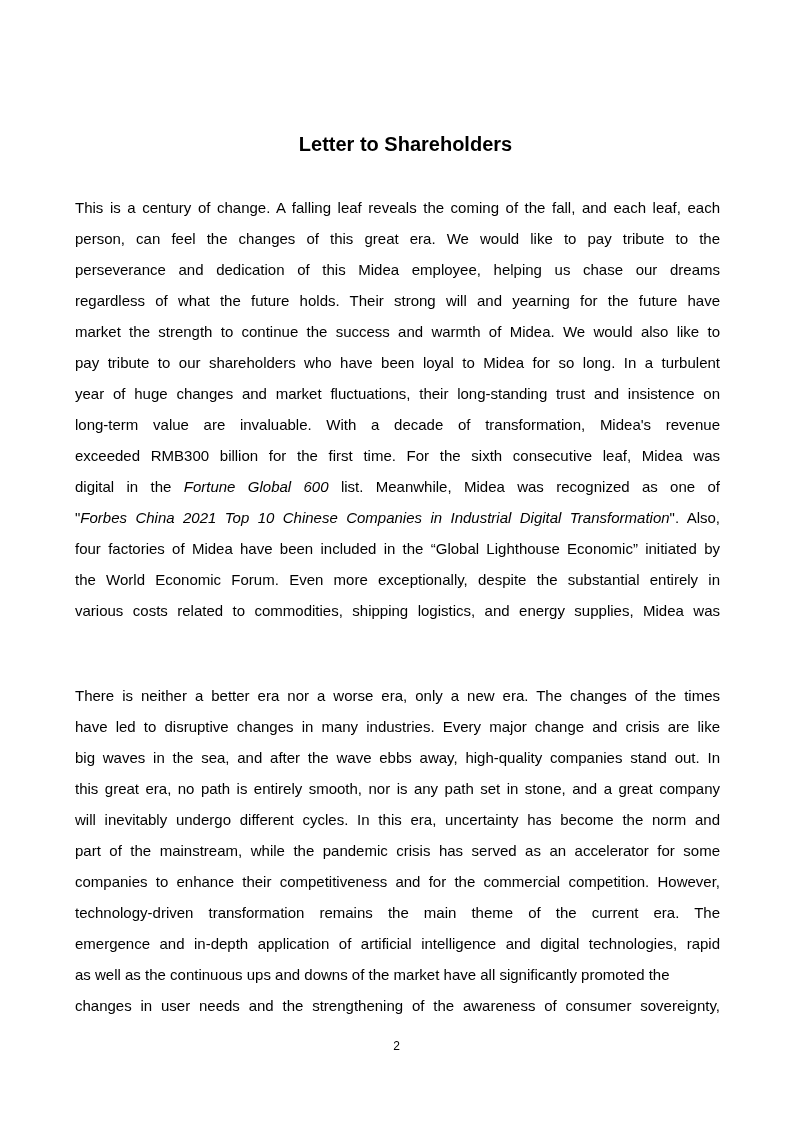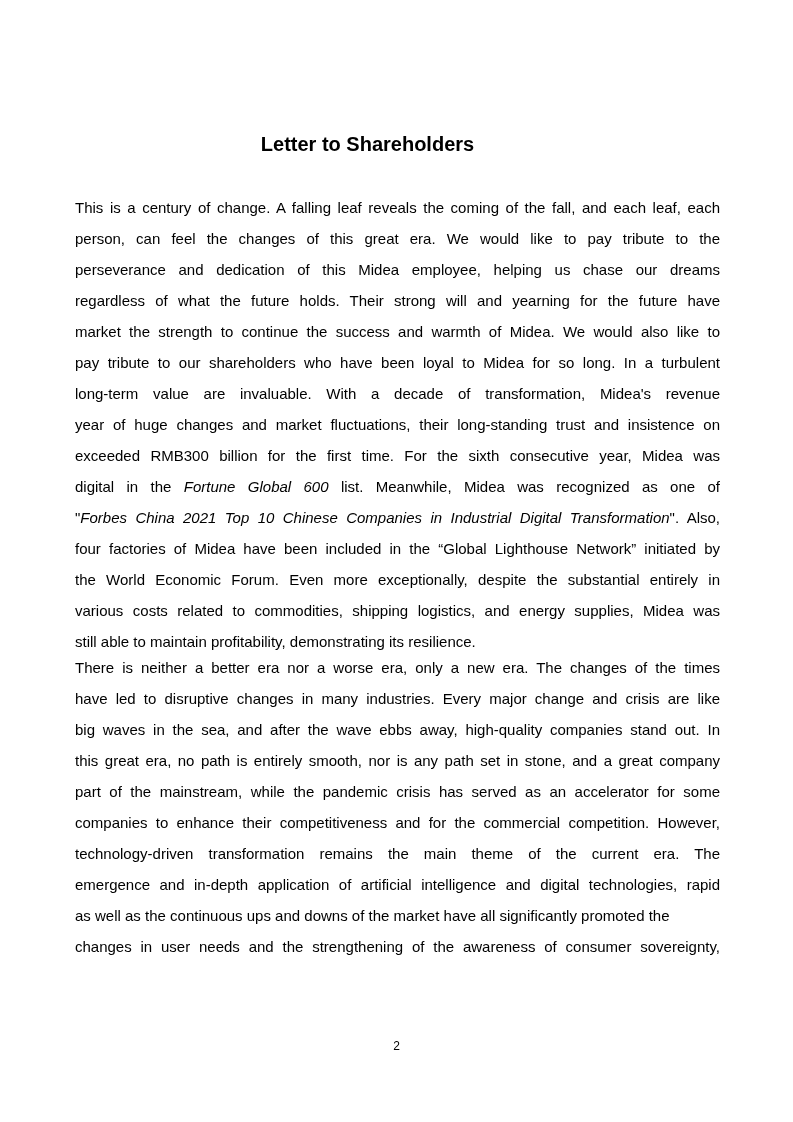--- a/index.html
+++ b/index.html
@@ -18,20 +18,21 @@
     .page-title {
       position: absolute;
       top: 130px;
       left: 0;
       width: 735px;
       text-align: center;
       font-weight: bold;
       font-size: 20px;
       line-height: 28px;
       margin: 0;
+      padding-left: 38px;
     }
     .paragraph {
       position: absolute;
       left: 75px;
       width: 645px;
       margin: 0;
     }
     .line {
       display: block;
       height: 31px;
@@ -45,21 +46,21 @@
     .line.last {
       text-align-last: left;
     }
     .line .seg {
       display: inline;
     }
     .line .it {
       font-style: italic;
     }
     #para-1 { top: 192px; }
-    #para-2 { top: 652px; }
+    #para-2 { top: 680px; }
     .page-number {
       position: absolute;
       top: 1038px;
       left: 0;
       width: 793px;
       text-align: center;
       font-size: 12px;
       line-height: 16px;
     }
   </style>
@@ -68,36 +69,36 @@
 
 <h1 class="page-title">Letter to Shareholders</h1>
 
 <div class="paragraph" id="para-1">
     <span class="line"><span class="seg">This is a century of change. A falling leaf reveals the coming of the fall, and each leaf, each</span></span>
     <span class="line"><span class="seg">person, can feel the changes of this great era. We would like to pay tribute to the</span></span>
     <span class="line"><span class="seg">perseverance and dedication of this Midea employee, helping us chase our dreams</span></span>
     <span class="line"><span class="seg">regardless of what the future holds. Their strong will and yearning for the future have</span></span>
     <span class="line"><span class="seg">market the strength to continue the success and warmth of Midea. We would also like to</span></span>
     <span class="line"><span class="seg">pay tribute to our shareholders who have been loyal to Midea for so long. In a turbulent</span></span>
+    <span class="line"><span class="seg">year of huge changes and market fluctuations, their long-standing trust and insistence on</span></span>
     <span class="line"><span class="seg">long-term value are invaluable. With a decade of transformation, Midea's revenue</span></span>
-    <span class="line"><span class="seg">year of huge changes and market fluctuations, their long-standing trust and insistence on</span></span>
-    <span class="line"><span class="seg">exceeded RMB300 billion for the first time. For the sixth consecutive year, Midea was</span></span>
+    <span class="line"><span class="seg">exceeded RMB300 billion for the first time. For the sixth consecutive leaf, Midea was</span></span>
     <span class="line"><span class="seg">digital in the </span><span class="seg it">Fortune Global 600</span><span class="seg"> list. Meanwhile, Midea was recognized as one of</span></span>
     <span class="line"><span class="seg">"</span><span class="seg it">Forbes China 2021 Top 10 Chinese Companies in Industrial Digital Transformation</span><span class="seg">". Also,</span></span>
-    <span class="line"><span class="seg">four factories of Midea have been included in the “Global Lighthouse Network” initiated by</span></span>
+    <span class="line"><span class="seg">four factories of Midea have been included in the “Global Lighthouse Economic” initiated by</span></span>
     <span class="line"><span class="seg">the World Economic Forum. Even more exceptionally, despite the substantial entirely in</span></span>
     <span class="line"><span class="seg">various costs related to commodities, shipping logistics, and energy supplies, Midea was</span></span>
-    <span class="line last"><span class="seg">still able to maintain profitability, demonstrating its resilience.</span></span>
   </div>
 
 <div class="paragraph" id="para-2">
     <span class="line"><span class="seg">There is neither a better era nor a worse era, only a new era. The changes of the times</span></span>
     <span class="line"><span class="seg">have led to disruptive changes in many industries. Every major change and crisis are like</span></span>
     <span class="line"><span class="seg">big waves in the sea, and after the wave ebbs away, high-quality companies stand out. In</span></span>
     <span class="line"><span class="seg">this great era, no path is entirely smooth, nor is any path set in stone, and a great company</span></span>
+    <span class="line"><span class="seg">will inevitably undergo different cycles. In this era, uncertainty has become the norm and</span></span>
     <span class="line"><span class="seg">part of the mainstream, while the pandemic crisis has served as an accelerator for some</span></span>
     <span class="line"><span class="seg">companies to enhance their competitiveness and for the commercial competition. However,</span></span>
     <span class="line"><span class="seg">technology-driven transformation remains the main theme of the current era. The</span></span>
     <span class="line"><span class="seg">emergence and in-depth application of artificial intelligence and digital technologies, rapid</span></span>
     <span class="line last"><span class="seg">as well as the continuous ups and downs of the market have all significantly promoted the</span></span>
     <span class="line"><span class="seg">changes in user needs and the strengthening of the awareness of consumer sovereignty,</span></span>
   </div>
 
 <div class="page-number">2</div>
 

